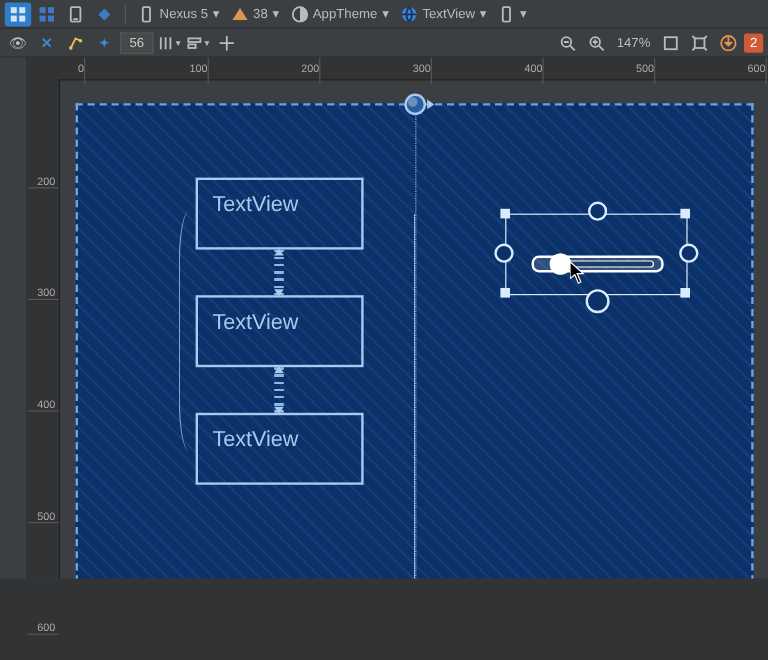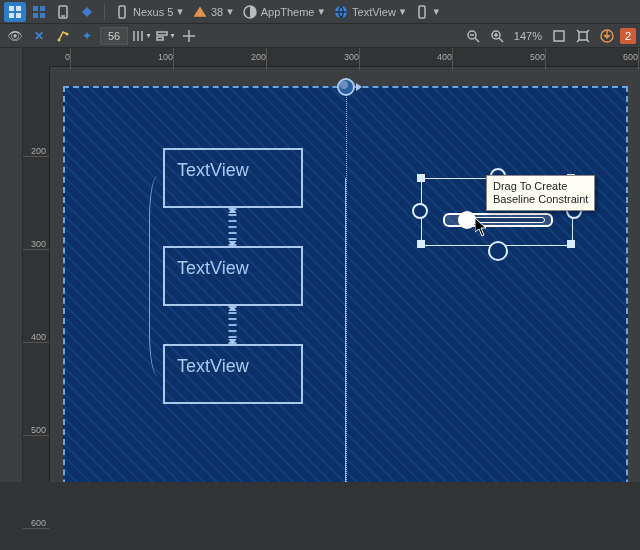--- a/index.html
+++ b/index.html
@@ -310,22 +310,20 @@
           <div class="anchor-dot" style="left:427px;top:82px"></div>
           <div class="anchor-dot" style="left:349px;top:117px"></div>
           <div class="anchor-dot" style="left:503px;top:117px"></div>
           <div class="anchor-dot big" style="left:425px;top:155px"></div>
 
 
           <div class="baseline-bar big" style="left:380px;top:127px;width:106px"></div>
           <div class="baseline-bar small" style="left:408px;top:131px;width:72px"></div>
           <div class="baseline-dot" style="left:395px;top:125px"></div>
 
-          <div class="tooltip" style="left:423px;top:89px">Drag To Create
-Baseline Constraint</div>
 
           <div class="cursor" style="left:412px;top:132px">
             <svg viewBox="0 0 14 20">
                 <polygon points="0,0 0,14 4,11 7,18 9,17 6,10 11,10" fill="#000" stroke="#fff" stroke-width="1"></polygon>
               </svg>
           </div>
 
         </div>
       </div>
     </div>

